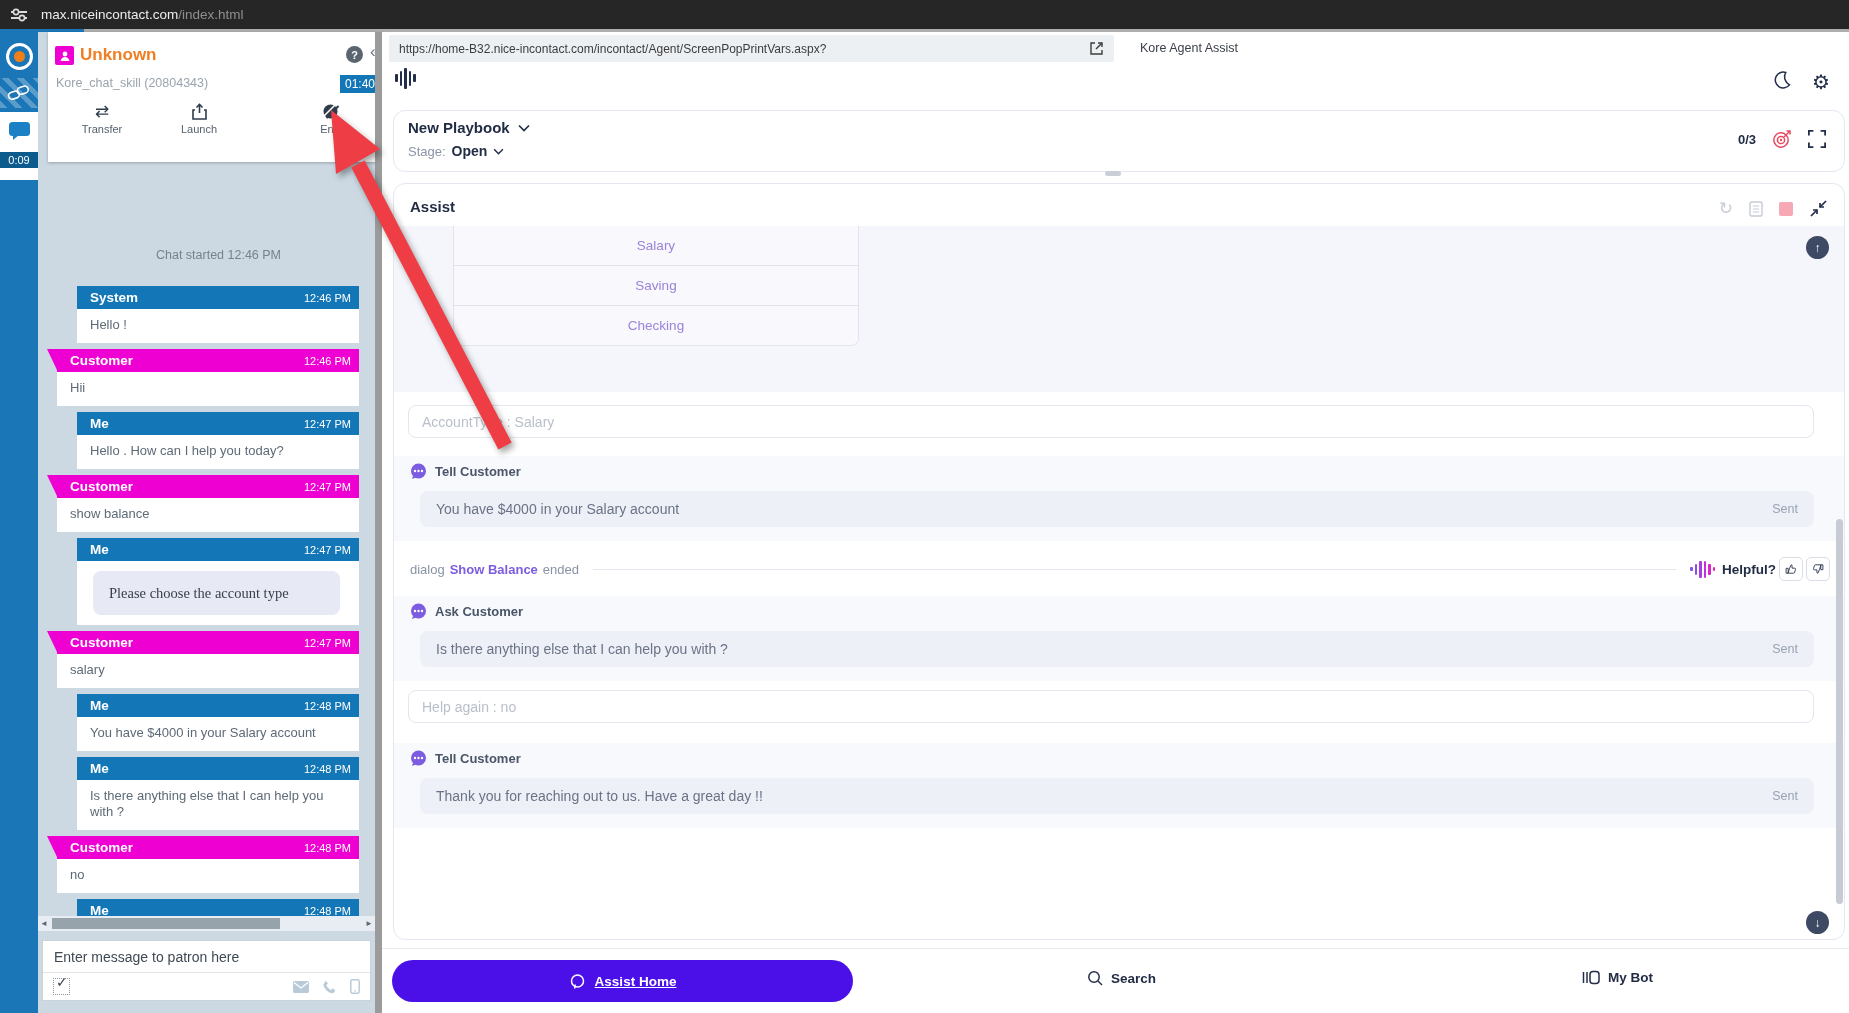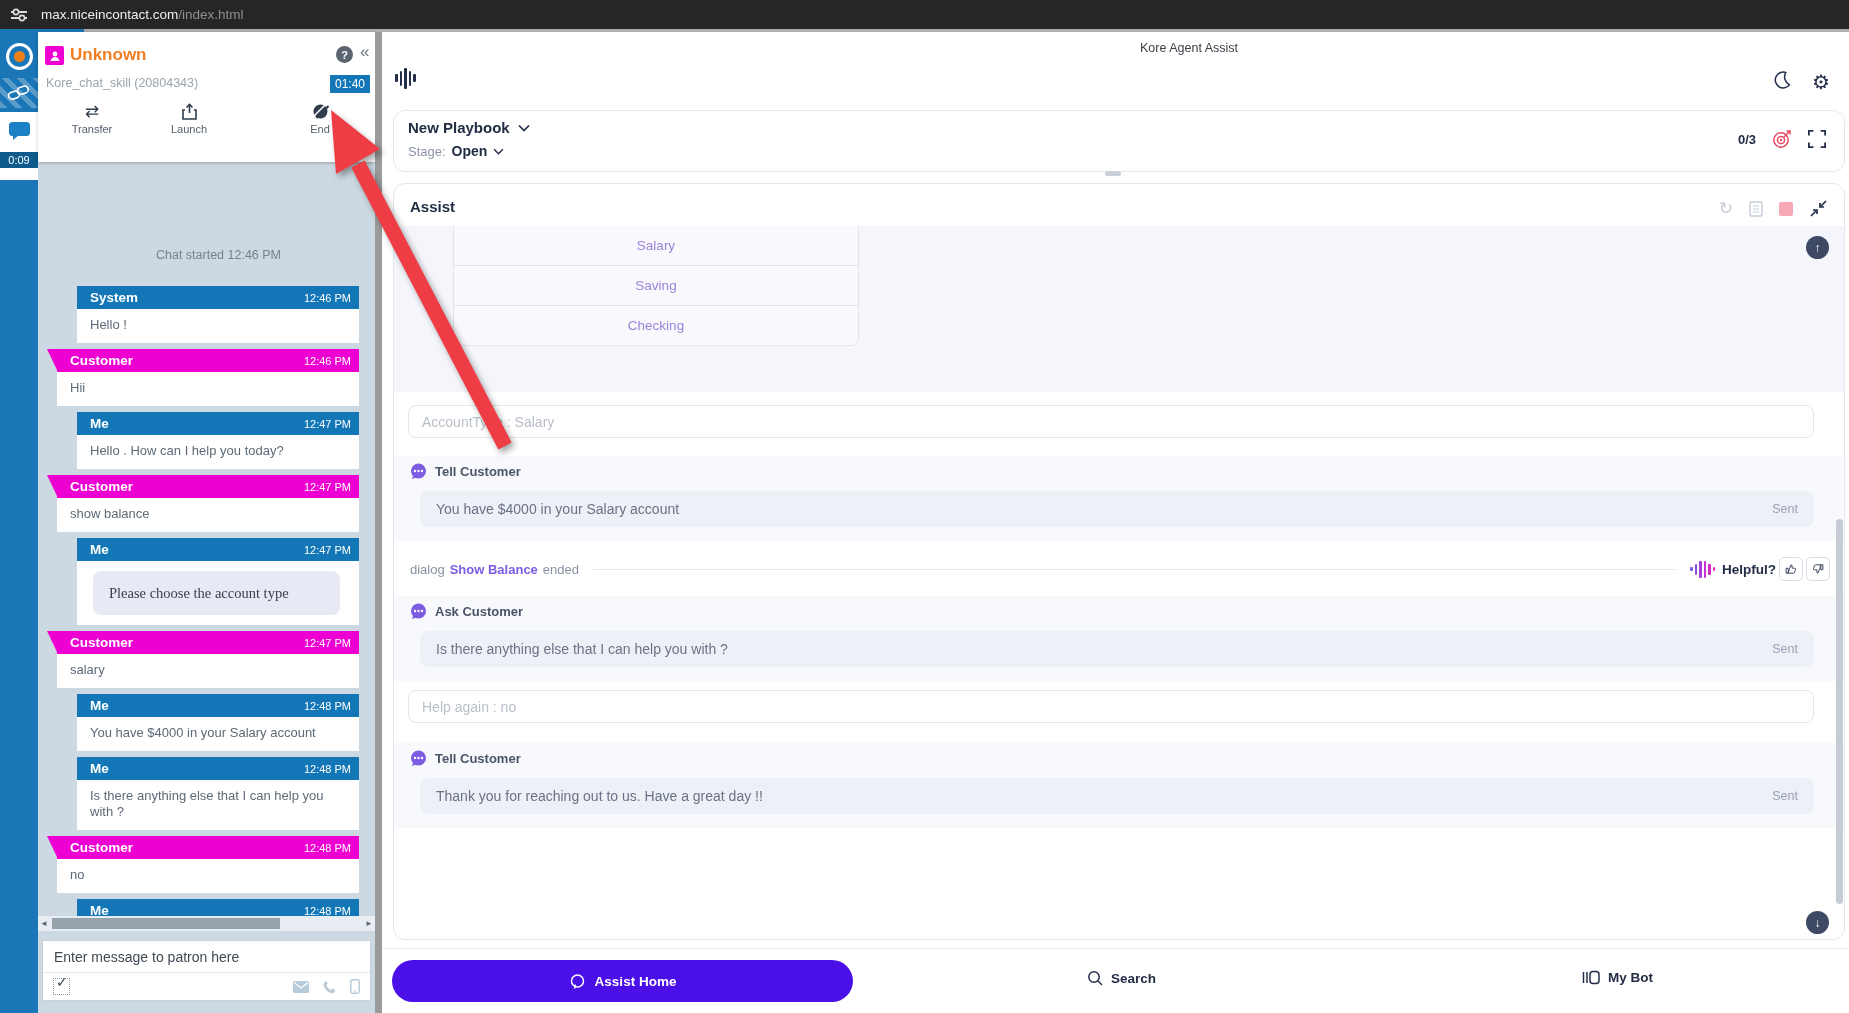--- a/index.html
+++ b/index.html
@@ -21,21 +21,21 @@
   #rec-outer{width:21px;height:21px;border:3px solid #fff;border-radius:50%;display:flex;align-items:center;justify-content:center;}
   #rec-inner{width:11px;height:11px;border-radius:50%;background:#ef8018;}
   #tile-links{top:49px;height:30px;background:repeating-linear-gradient(45deg,rgba(255,255,255,.28) 0 5px,rgba(255,255,255,0) 5px 11px);}
   #tile-chat{top:83px;height:68px;background:#fff;flex-direction:column;justify-content:flex-start;}
   #chat-timer-strip{position:absolute;left:0;top:40px;width:38px;height:16px;background:#0d5a8d;color:#fff;
       font-size:11px;display:flex;align-items:center;justify-content:center;}
 
   
   #chat-panel{left:38px;top:32px;width:337px;height:981px;background:#ccd9e3;}
   #chat-divider{left:375px;top:32px;width:7px;height:981px;background:#9b9b9b;}
-  #chat-header{position:absolute;left:0;top:0;width:337px;height:130px;background:#fff;box-shadow:0 1px 3px rgba(0,0,0,.25);}
+  #chat-header{position:absolute;left:10px;top:0;width:337px;height:130px;background:#fff;box-shadow:0 1px 3px rgba(0,0,0,.25);}
   #avatar{position:absolute;left:7px;top:14px;width:19px;height:19px;background:#ee00d3;border-radius:2px;display:flex;align-items:center;justify-content:center;}
   #contact-name{position:absolute;left:32px;top:13px;font-size:17px;font-weight:bold;color:#f07f23;}
   #help-btn{position:absolute;left:298px;top:14px;width:17px;height:17px;border-radius:50%;background:#5a6570;color:#fff;
       font-size:11px;font-weight:bold;display:flex;align-items:center;justify-content:center;}
   #collapse-btn{position:absolute;left:322px;top:10px;font-size:17px;color:#6b7680;}
   #skill{position:absolute;left:8px;top:44px;font-size:12.5px;color:#9aa4ad;}
   #timer-badge{position:absolute;left:292px;top:43px;background:#1377b7;color:#fff;font-size:12px;padding:2px 5px;}
   .act{position:absolute;top:68px;width:70px;text-align:center;color:#4a5a6a;}
   .act .ic{height:20px;display:flex;align-items:flex-end;justify-content:center;color:#2f3c4c;font-size:17px;line-height:17px;}
   .act .lb{font-size:11px;margin-top:3px;color:#55616e;}
@@ -118,21 +118,21 @@
   #helpful .q{font-size:13.5px;font-weight:bold;color:#222d45;}
   .thumb-btn{width:22px;height:22px;border:1px solid #d9dde5;border-radius:5px;background:#fff;display:flex;align-items:center;justify-content:center;}
   #wave-color{display:flex;align-items:flex-end;gap:2px;height:20px;margin-right:4px;align-items:center;}
   .scrollbtn{position:absolute;width:23px;height:23px;border-radius:50%;background:#3e4a64;color:#fff;display:flex;
       align-items:center;justify-content:center;font-size:12px;}
   #scroll-top{right:15px;top:52px;} #scroll-bottom{right:15px;top:727px;}
   #vscroll{position:absolute;right:1px;top:335px;width:7px;height:385px;background:#c7ccd4;border-radius:4px;}
 
   #footerbar{position:absolute;left:0;top:916px;width:1467px;height:65px;background:#fff;border-top:1px solid #e8eaf0;}
   #assist-home{position:absolute;left:10px;top:11px;width:461px;height:42px;border-radius:21px;background:#4b10e8;color:#fff;
-      display:flex;align-items:center;justify-content:center;gap:9px;font-size:13.5px;font-weight:bold;}
+      display:flex;align-items:center;justify-content:center;gap:9px;font-size:13.5px;font-weight:bold;text-decoration:underline;}
   .footbtn{position:absolute;top:21px;display:flex;align-items:center;gap:8px;font-size:13.5px;font-weight:bold;color:#222d45;}
   #search-btn{left:705px;} #mybot-btn{left:1200px;}
 
   #arrow-svg{left:0;top:0;pointer-events:none;z-index:60;}
 </style>
 </head>
 <body>
 
 <div id="app">
 
@@ -317,20 +317,29 @@
               <rect x="0.8" y="0.8" width="8.4" height="13.4" rx="1.6" fill="none" stroke="#b9cbd9" stroke-width="1.5"></rect>
               <circle cx="5" cy="11.8" r="0.9" fill="#b9cbd9"></circle>
             </svg>
         </div>
       </div>
     </div>
   </div>
   <div class="abs" id="chat-divider"></div>
 
   <div class="abs" id="right">
+    <div id="urlbar">
+      <span>https://home-B32.nice-incontact.com/incontact/Agent/ScreenPopPrintVars.aspx?</span>
+      <span class="sp"></span>
+      <svg width="15" height="15" viewBox="0 0 15 15">
+        <path d="M6 2H2v11h11V9" fill="none" stroke="#3c3c3c" stroke-width="1.4"></path>
+        <line x1="7" y1="8" x2="13" y2="2" stroke="#3c3c3c" stroke-width="1.4"></line>
+        <polyline points="9,2 13,2 13,6" fill="none" stroke="#3c3c3c" stroke-width="1.4"></polyline>
+      </svg>
+    </div>
     <div id="app-title">Kore Agent Assist</div>
 
     <div id="wave-dark">
       <div class="wbar" style="height:8px"></div>
         <div class="wbar" style="height:15px"></div>
       <div class="wbar" style="height:21px"></div>
         <div class="wbar" style="height:15px"></div>
       <div class="wbar" style="height:8px"></div>
     </div>
     <div id="mode-icons">

